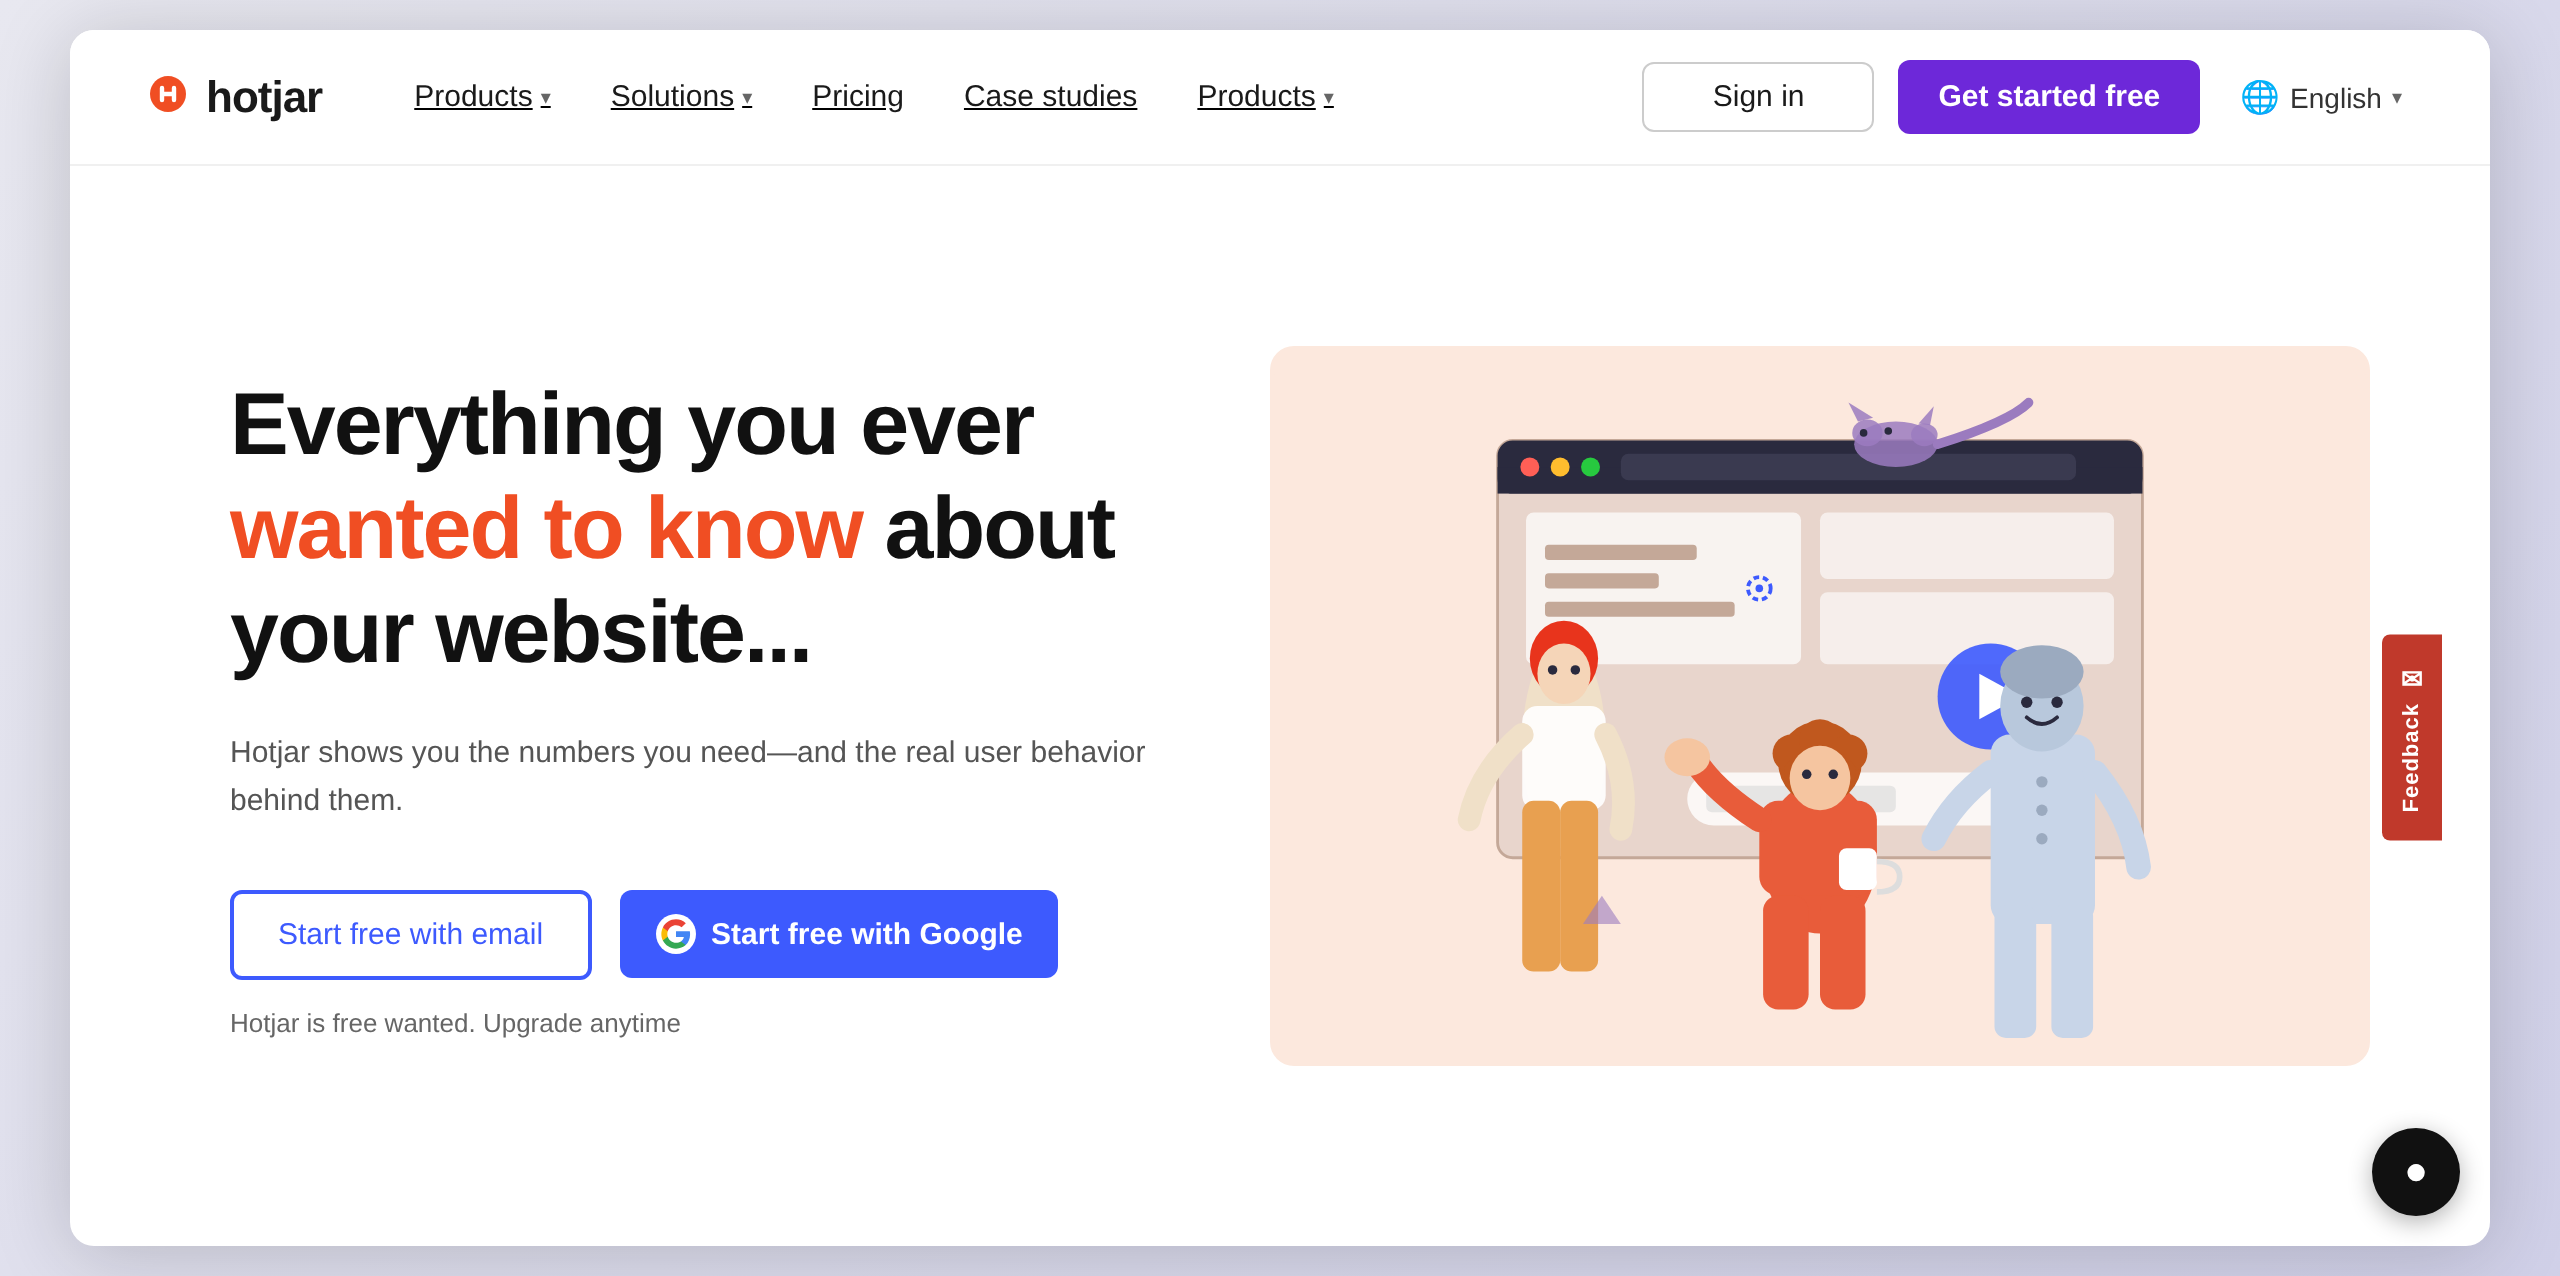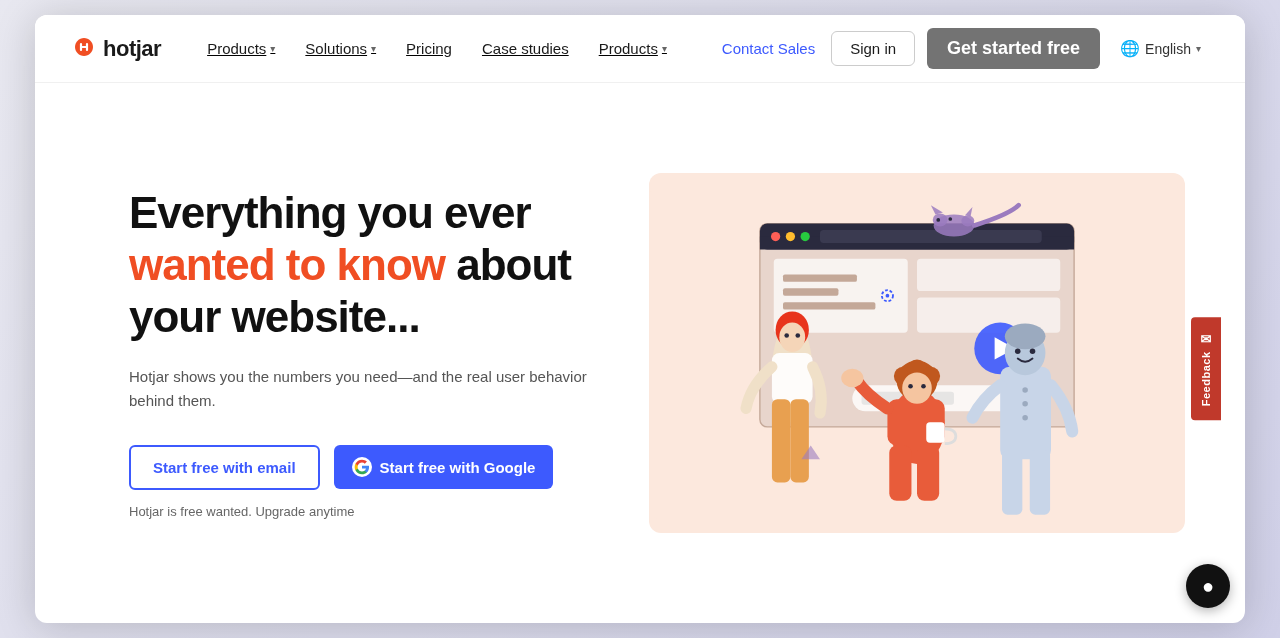--- a/index.html
+++ b/index.html
@@ -82,28 +82,28 @@
       cursor: pointer;
       padding: 8px 4px;
     }
     .btn-signin {
       font-size: 15px;
       font-weight: 500;
       color: #1a1a1a;
       background: #fff;
       border: 1.5px solid #ccc;
       border-radius: 6px;
-      padding: 8px 18px;
+      padding: 8px 34px;
       cursor: pointer;
     }
     .btn-get-started {
-      font-size: 18px;
+      font-size: 15px;
       font-weight: 600;
       color: #fff;
-      background: #737373;
+      background: #6d28d9;
       border: none;
       border-radius: 6px;
       padding: 10px 20px;
       cursor: pointer;
     }
     .lang-selector {
       display: flex;
       align-items: center;
       gap: 5px;
       font-size: 14px;
@@ -117,21 +117,20 @@
     .hero {
       display: flex;
       align-items: center;
       padding: 50px 60px 50px 80px;
       min-height: 540px;
       position: relative;
     }
     .hero-content {
       flex: 0 0 480px;
       max-width: 480px;
-      margin-left: 14px;
     }
     .hero-title {
       font-size: 44px;
       font-weight: 800;
       line-height: 1.18;
       color: #111;
       margin-bottom: 22px;
       letter-spacing: -1px;
     }
     .hero-title .highlight {
@@ -150,21 +149,21 @@
       margin-bottom: 32px;
     }
     .hero-btns {
       display: flex;
       gap: 14px;
       align-items: center;
       margin-bottom: 14px;
     }
     .btn-email {
       font-size: 15px;
-      font-weight: 700;
+      font-weight: 400;
       color: #3d5afe;
       background: #fff;
       border: 2px solid #3d5afe;
       border-radius: 6px;
       padding: 12px 22px;
       cursor: pointer;
     }
     .btn-google {
       font-size: 15px;
       font-weight: 600;
@@ -290,21 +289,20 @@
       <div class="nav-link">
         <span>Case studies</span>
       </div>
       <div class="nav-link">
         <span>Products</span>
         <span class="nav-chevron">▾</span>
       </div>
     </div>
 
     <div class="nav-actions">
-      <button class="btn-contact">Contact Sales</button>
       <button class="btn-signin">Sign in</button>
       <button class="btn-get-started">Get started free</button>
       <div class="lang-selector">
         <span class="globe-icon">🌐</span>
         <span>English</span>
         <span class="nav-chevron">▾</span>
       </div>
     </div>
   </nav>
 

